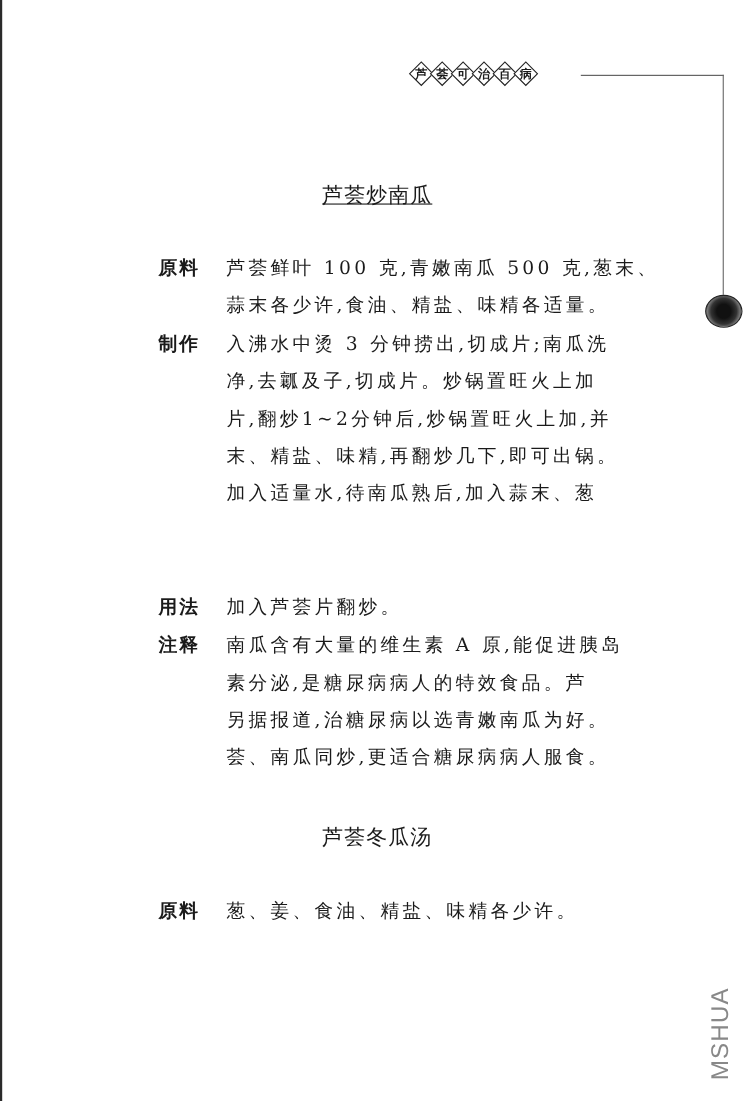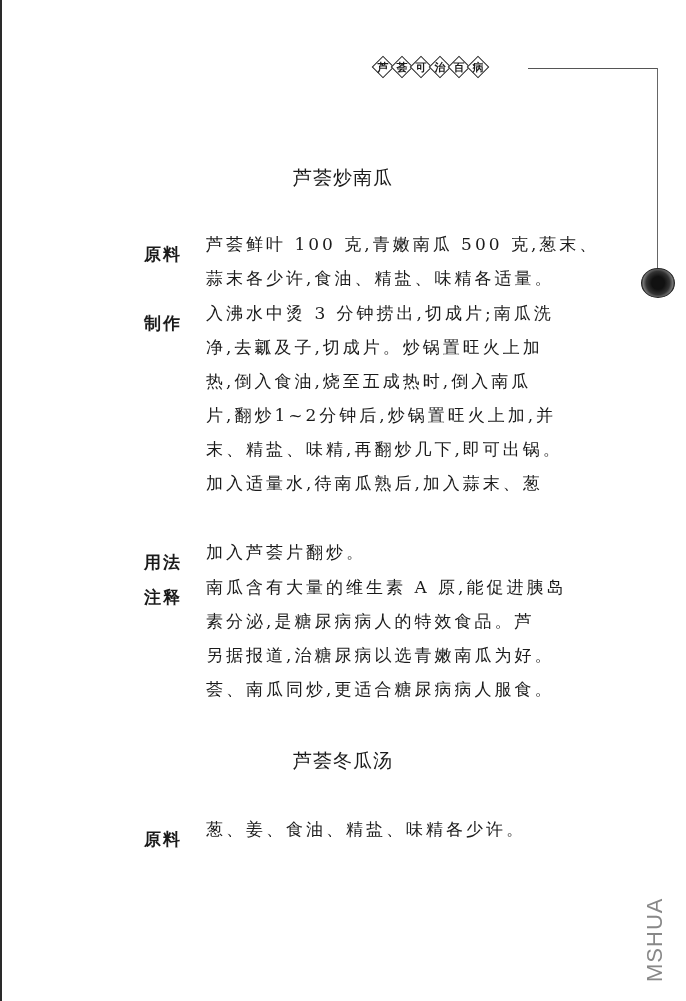--- a/index.html
+++ b/index.html
@@ -21,21 +21,21 @@
     .diamond span { position: relative; font-size: 11px; font-weight: bold; line-height: 1; font-family: "DejaVu Sans", sans-serif; }
     .rule-h { position: absolute; left: 528px; top: 68px; width: 130px; height: 1px; background: #555; }
     .rule-v { position: absolute; left: 657px; top: 68px; width: 1px; height: 200px; background: #666; }
     .medallion {
       position: absolute; left: 641px; top: 268px; width: 32px; height: 28px; border-radius: 50%;
       background: radial-gradient(circle, #111 30%, #333 55%, #777 70%, #222 80%);
       border: 1px solid #222;
     }
     .title { position: absolute; left: 0; width: 686px; text-align: center; font-size: 19px; letter-spacing: 1px; }
     .row { position: absolute; left: 144px; font-size: 17px; line-height: 34px; }
-    .label { position: absolute; left: 0; top: 0; width: 50px; font-weight: bold; letter-spacing: 2px; margin-top: 10px; }
+    .label { position: absolute; left: 0; top: 0; width: 50px; font-weight: bold; letter-spacing: 2px; }
     .body-text { position: absolute; left: 62px; top: 0; width: 360px; letter-spacing: 3px; }
     .line { display: block; white-space: nowrap; }
     .watermark {
       position: absolute; left: 640px; top: 880px; width: 30px; height: 120px;
       font-family: "Liberation Sans", sans-serif; font-size: 22px; color: #888;
       writing-mode: vertical-rl; transform: rotate(180deg); letter-spacing: 1px;
       display: flex; align-items: center; justify-content: center;
     }
   </style>
 </head>
@@ -60,36 +60,35 @@
       <span>百</span>
     </div>
   <div class="diamond">
       <span>病</span>
     </div>
 </div>
 <div class="rule-h"></div>
 <div class="rule-v"></div>
 <div class="medallion"></div>
 
-<div class="title" style="top:165px;">芦荟炒南瓜</div>
+<div class="title" style="top:165px;text-decoration:underline;">芦荟炒南瓜</div>
 
 <div class="row" style="top:227px;">
   <span class="label">原料</span>
   <div class="body-text">
     <span class="line">芦荟鲜叶 100 克,青嫩南瓜 500 克,葱末、</span>
     <span class="line">蒜末各少许,食油、精盐、味精各适量。</span>
   </div>
 </div>
 
 <div class="row" style="top:296px;">
   <span class="label">制作</span>
   <div class="body-text">
     <span class="line">入沸水中烫 3 分钟捞出,切成片;南瓜洗</span>
     <span class="line">净,去瓤及子,切成片。炒锅置旺火上加</span>
-    <span class="line">热,倒入食油,烧至五成热时,倒入南瓜</span>
     <span class="line">片,翻炒1~2分钟后,炒锅置旺火上加,并</span>
     <span class="line">末、精盐、味精,再翻炒几下,即可出锅。</span>
     <span class="line">加入适量水,待南瓜熟后,加入蒜末、葱</span>
   </div>
 </div>
 
 <div class="row" style="top:535px;">
   <span class="label">用法</span>
   <div class="body-text">
     <span class="line">加入芦荟片翻炒。</span>

